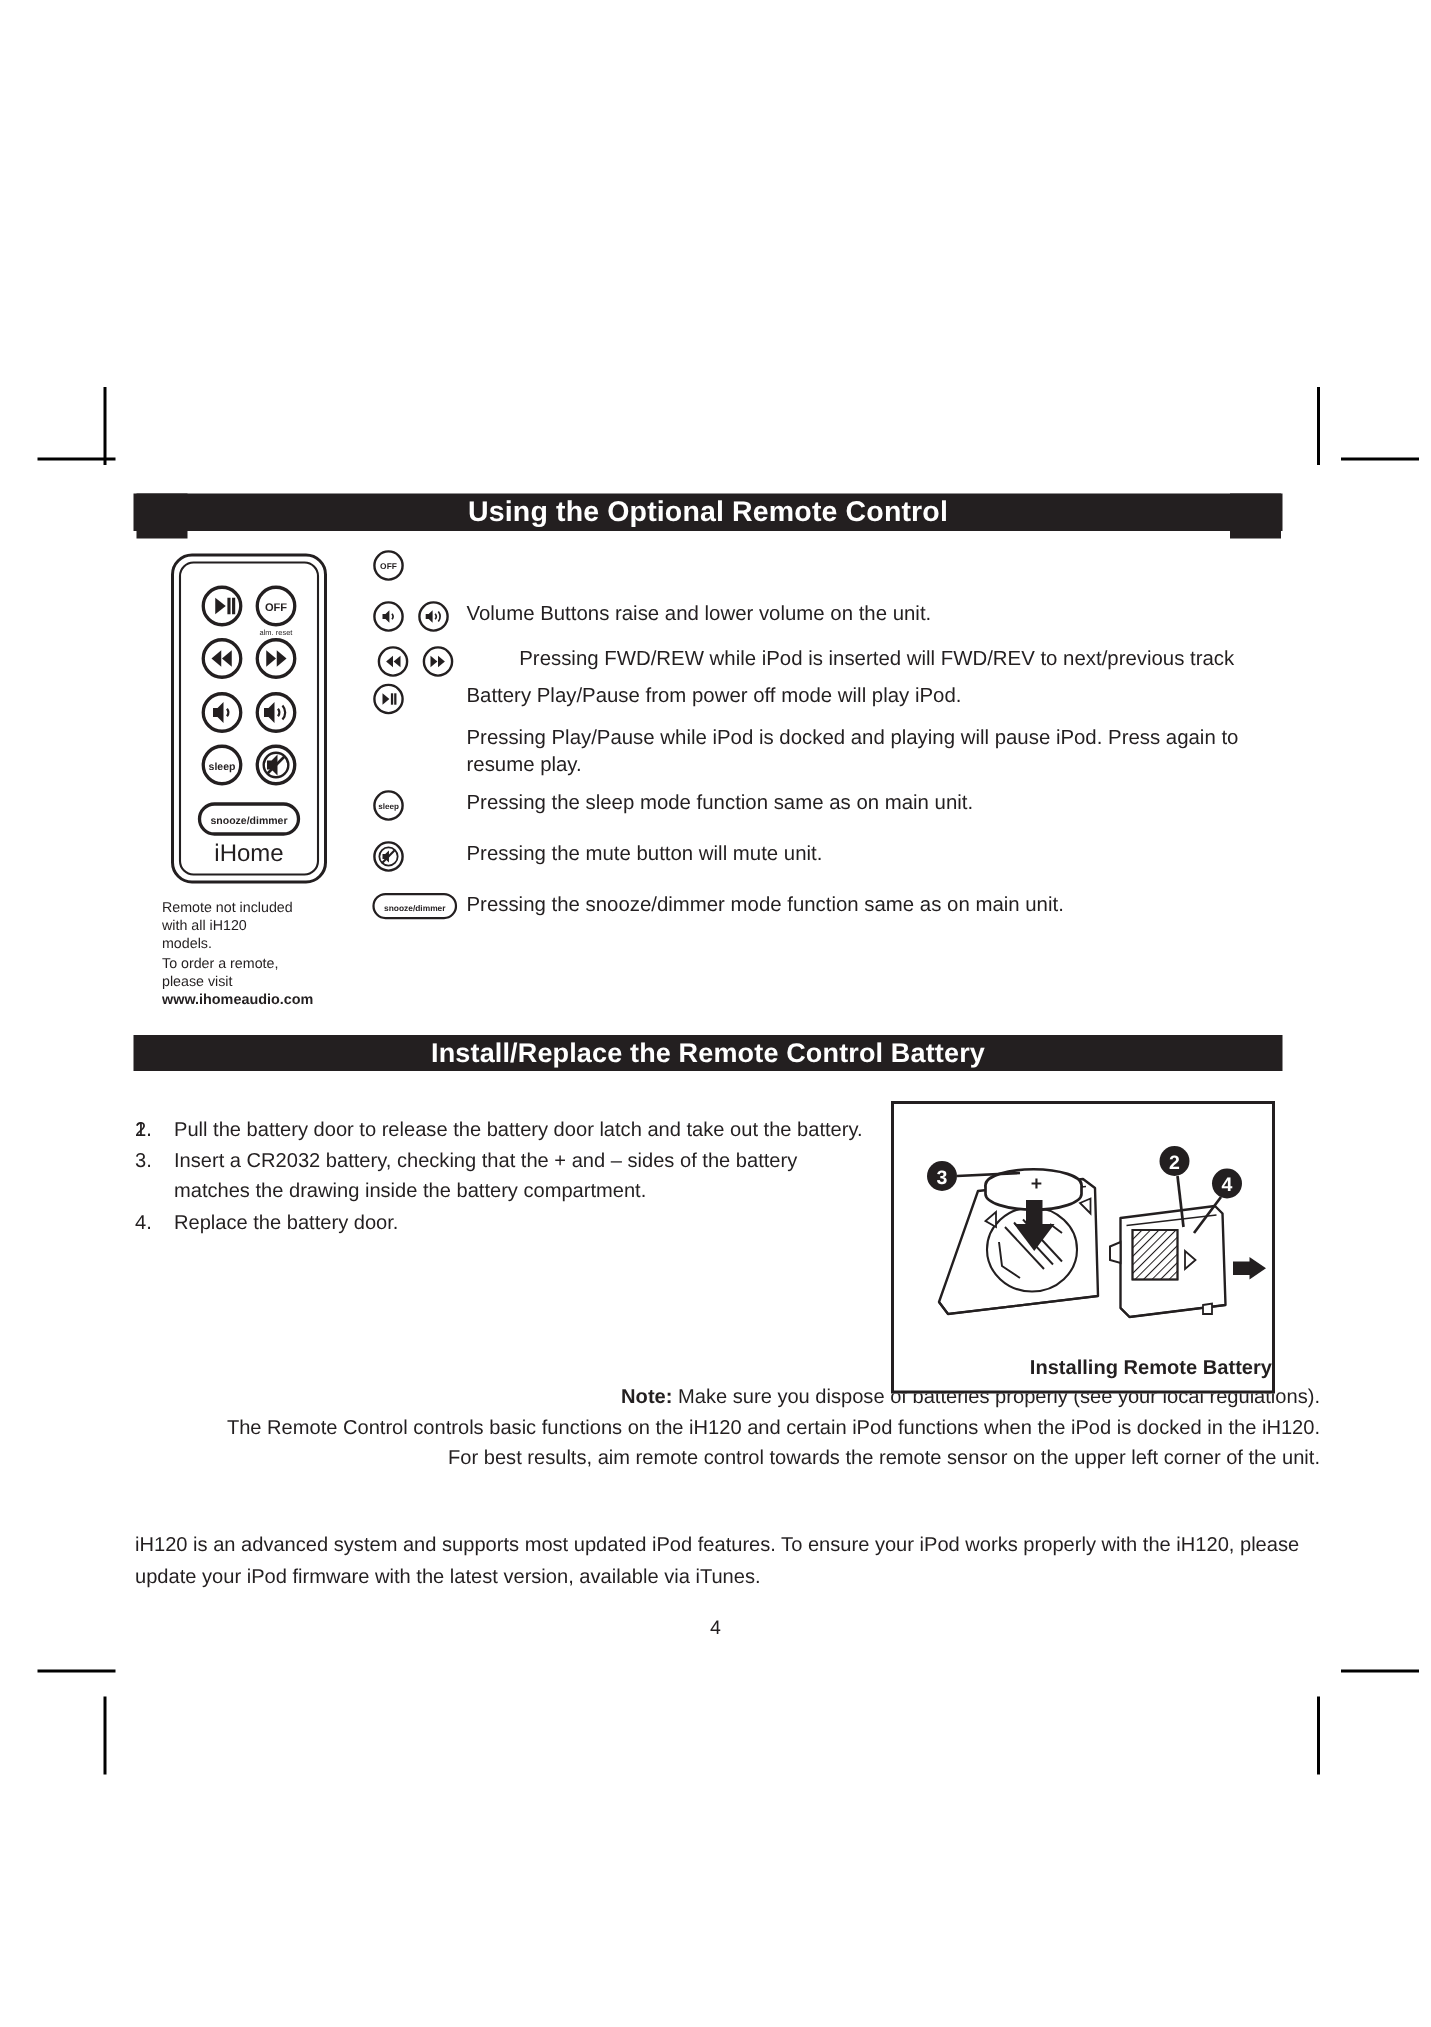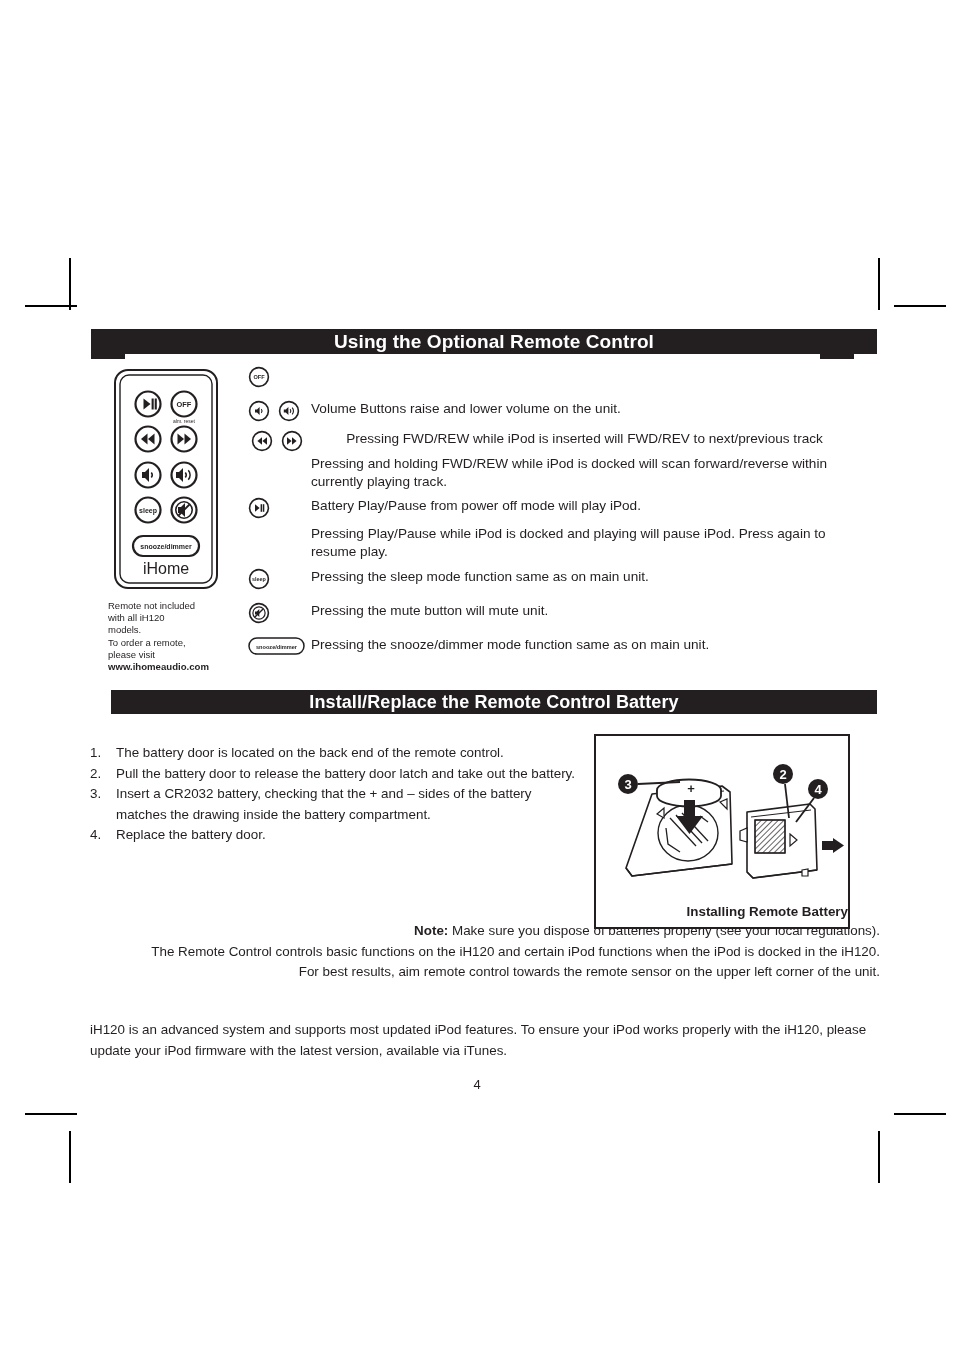--- a/index.html
+++ b/index.html
@@ -26,21 +26,20 @@
   
   .bar {
     position: absolute;
     left: 89px;
     width: 766px;
     background: #231f20;
     color: #ffffff;
     text-align: center;
     font-weight: bold;
     letter-spacing: .1px;
-    margin-left: 22px;
   }
   #bar-remote  { top: 329px; height: 25px; line-height: 25px; font-size: 19px; }
   #bar-battery { top: 690px; height: 24px; line-height: 24px; font-size: 18px; }
 
   
   #remote-figure {
     position: absolute;
     left: 113px; top: 368px;
     width: 106px; height: 222px;
   }
@@ -288,23 +287,20 @@
         <svg width="22" height="22" viewBox="0 0 22 22">
             <circle cx="11" cy="11" r="9.4" fill="#fff" stroke="#231f20" stroke-width="1.6"></circle>
             <path d="M6,7.2 L6,14.8 L10.6,11 Z" fill="#231f20"></path>
             <path d="M11,7.2 L11,14.8 L15.6,11 Z" fill="#231f20"></path>
           </svg>
       </span>
     </div>
     <div class="row-text">Pressing FWD/REW while iPod is inserted will FWD/REV to next/previous track</div>
   </div>
 
-  <div class="row" style="height:42px;">
-    <div class="row-text">Pressing and holding FWD/REW while iPod is docked will scan forward/reverse within currently playing track.</div>
-  </div>
 
   <div class="row" style="height:28px;">
     <div class="row-icons">
       <span class="btn-glyph">
         <svg width="22" height="22" viewBox="0 0 22 22">
             <circle cx="11" cy="11" r="9.4" fill="#fff" stroke="#231f20" stroke-width="1.6"></circle>
             <path d="M7,7.2 L7,14.8 L11.6,11 Z" fill="#231f20"></path>
             <rect x="12.6" y="7.2" width="1.5" height="7.6" fill="#231f20"></rect>
             <rect x="14.8" y="7.2" width="1.5" height="7.6" fill="#231f20"></rect>
           </svg>
@@ -356,21 +352,20 @@
   </div>
 
 </div>
 
 <div class="bar" id="bar-battery">Install/Replace the Remote Control Battery</div>
 
 <div id="battery-body">
   <ol>
     <li>
       <span class="num">1.</span>
-      <span>The battery door is located on the back end of the remote control.</span>
     </li>
     <li>
       <span class="num">2.</span>
       <span> Pull the battery door to release the battery door latch and take out the battery.</span>
     </li>
     <li>
       <span class="num">3.</span>
       <span>Insert a CR2032 battery, checking that the + and – sides of the battery matches the drawing inside the battery compartment.</span>
     </li>
     <li>

